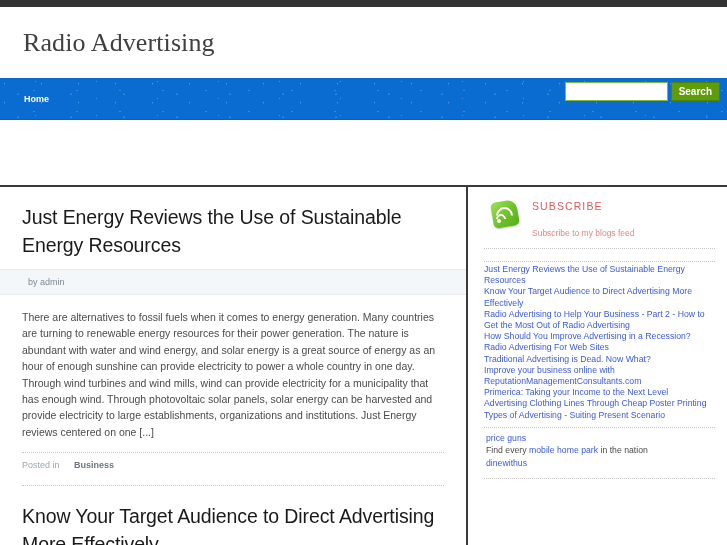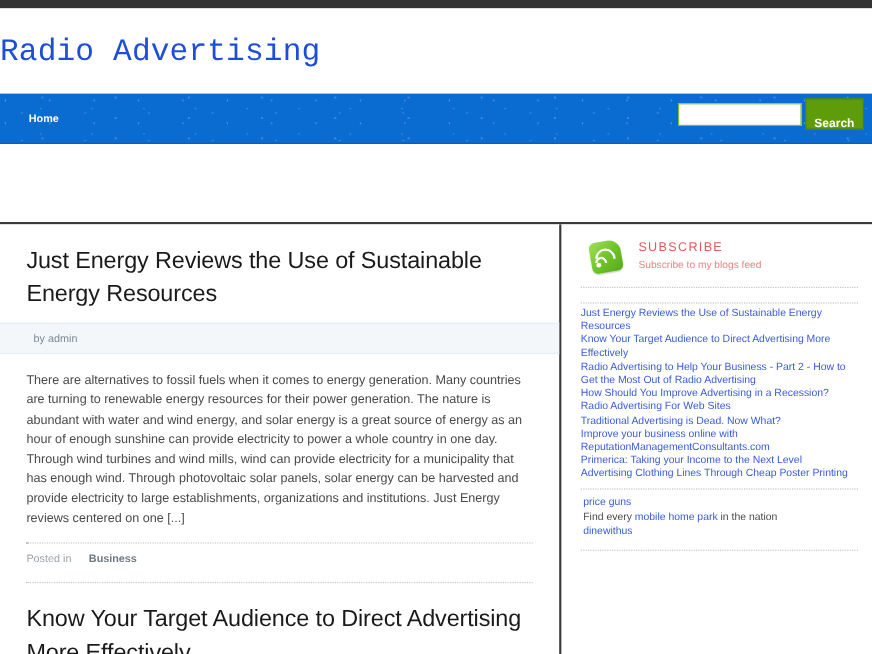--- a/index.html
+++ b/index.html
@@ -20,23 +20,24 @@
   
   .site-header {
     height: 71px;
     background: #ffffff;
     display: flex;
     align-items: center;
   }
   .site-title {
     font-size: 26px;
     font-weight: normal;
-    color: #1d4ed8;
+    color: #404040;
     letter-spacing: 0.1px;
-    font-family: Liberation Mono, monospace;
+    margin-left: 23px;
+    font-family: Liberation Serif, serif;
   }
 
   
   .navbar {
     height: 42px;
     background: #0a6bd0;
     background-image:
       radial-gradient(circle at 12% 30%, rgba(255,255,255,.30) 0.6px, transparent 0.9px),
       radial-gradient(circle at 34% 70%, rgba(255,255,255,.22) 0.6px, transparent 0.9px),
       radial-gradient(circle at 58% 20%, rgba(255,255,255,.26) 0.6px, transparent 0.9px),
@@ -69,21 +70,21 @@
     border: 1px solid #84b840;
     background: #ffffff;
     outline: none;
     font-size: 10px;
     padding: 0 3px;
     font-family: "Liberation Sans", sans-serif;
   }
   .search-button {
     margin-left: 3px;
     height: 19px;
-    padding: 12px 7px;
+    padding: 0 7px;
     background: #5f9c0a;
     color: #ffffff;
     border: 1px solid #4d8207;
     font-size: 10px;
     font-weight: bold;
     cursor: pointer;
     font-family: "Liberation Sans", sans-serif;
     line-height: 17px;
   }
 
@@ -195,21 +196,21 @@
   .subscribe-text { padding-top: 2px; }
   .subscribe-title {
     color: #e05a5a;
     font-size: 10.5px;
     letter-spacing: 1.1px;
     font-weight: normal;
   }
   .subscribe-sub {
     color: #e58585;
     font-size: 8.5px;
-    margin-top: 3px;
+    margin-top: 16px;
   }
 
   .side-dotrule { border-top: 1px dotted #c5c5c5; margin: 2px 0; }
   .side-gap { height: 8px; }
 
   .widget-title {
     font-size: 11.5px;
     color: #8d9499;
     letter-spacing: 0.7px;
     font-weight: normal;
@@ -314,20 +315,23 @@
         </li>
       <li>
           <a href="#">Improve your business online with ReputationManagementConsultants.com</a>
         </li>
       <li>
           <a href="#">Primerica: Taking your Income to the Next Level</a>
         </li>
       <li>
           <a href="#">Advertising Clothing Lines Through Cheap Poster Printing</a>
         </li>
+      <li>
+          <a href="#">Types of Advertising - Suiting Present Scenario</a>
+        </li>
     </ul>
 
     <div class="side-dotrule" style="margin-top:6px;"></div>
 
     <div class="links-block">
       <div class="line">
         <a href="#">price guns</a>
       </div>
       <div class="line">
         <span>Find every </span><a href="#">mobile home park</a><span> in the nation</span>

